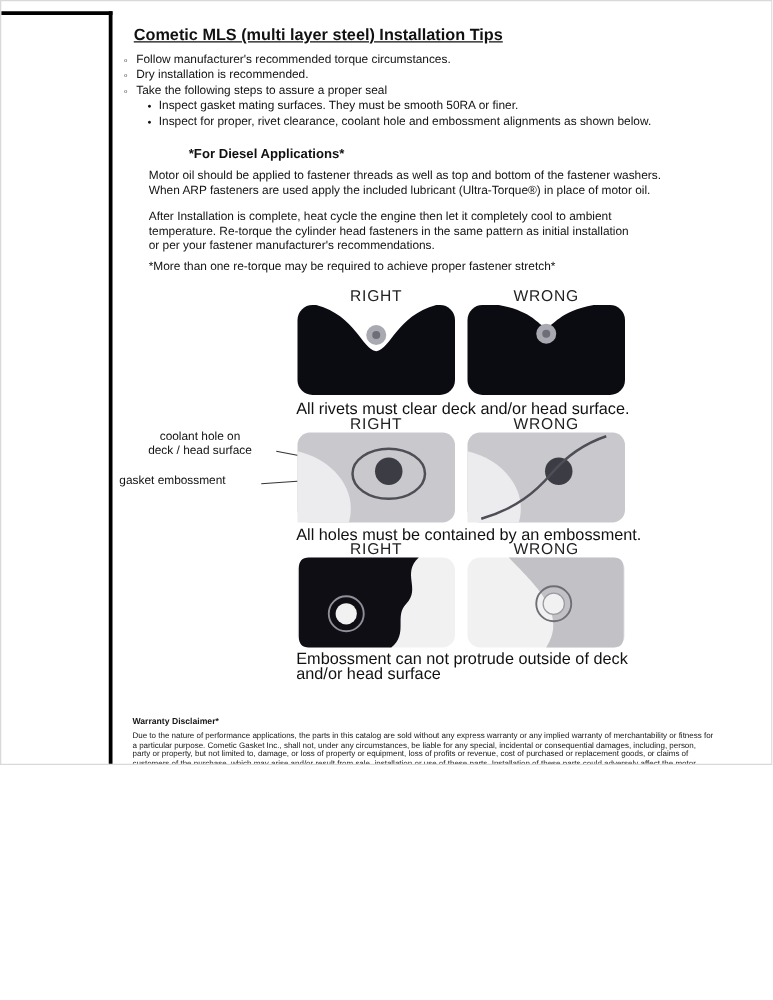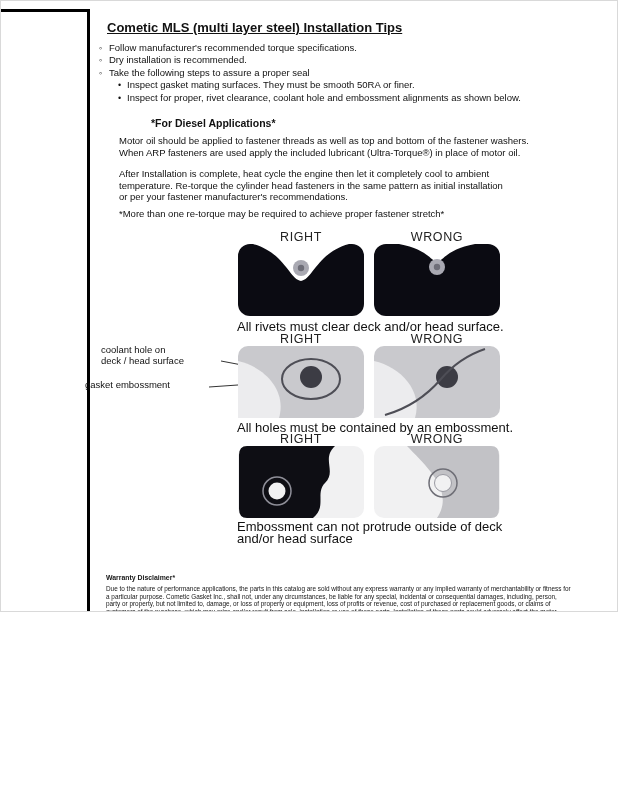--- a/index.html
+++ b/index.html
@@ -27,42 +27,42 @@
   .body-para { font-size:9.5px; line-height:11.5px; color:#111; }
   .para1 { left:118px; top:134px; }
   .para2 { left:118px; top:167px; }
   .note  { left:118px; top:207px; font-size:9.5px; }
 
   .rw-label { width:128px; text-align:center; font-size:12.5px; letter-spacing:0.6px; color:#222; }
   .panel { width:128px; height:74px; }
   .panel svg { display:block; width:128px; height:74px; }
   .caption { font-size:13px; color:#111; line-height:11.5px; }
 
-  .side-label { text-align:left; font-size:9.5px; line-height:11px; color:#111; }
+  .side-label { text-align:center; font-size:9.5px; line-height:11px; color:#111; }
 
   .warranty { left:105px; top:573px; width:466px; font-size:6.4px; line-height:7.4px; color:#161616; }
   .warranty .w-head { font-size:6.9px; font-weight:bold; margin-bottom:4px; }
   .warranty p { margin-bottom:4px; }
 
   .footer { left:388px; top:758px; font-size:11px; letter-spacing:0.4px; color:#111; }
 </style>
 </head>
 <body>
 
 <div class="page">
 
   <div class="abs rule-top"></div>
   <div class="abs rule-left"></div>
 
   <div class="abs title">Cometic MLS (multi layer steel) Installation Tips</div>
 
   <div class="abs tips">
     <div class="b-row">
       <span class="b-marker">◦</span>
-      <span>Follow manufacturer's recommended torque specifications.</span>
+      <span>Follow manufacturer's recommended torque circumstances.</span>
     </div>
     <div class="b-row">
       <span class="b-marker">◦</span>
       <span>Dry installation is recommended.</span>
     </div>
     <div class="b-row">
       <span class="b-marker">◦</span>
       <span>Take the following steps to assure a proper seal</span>
     </div>
     <div class="b-row sub">

